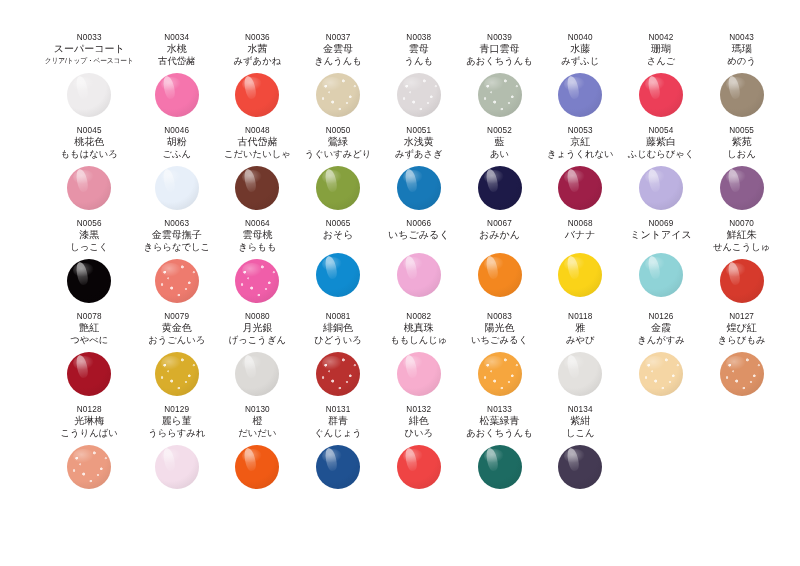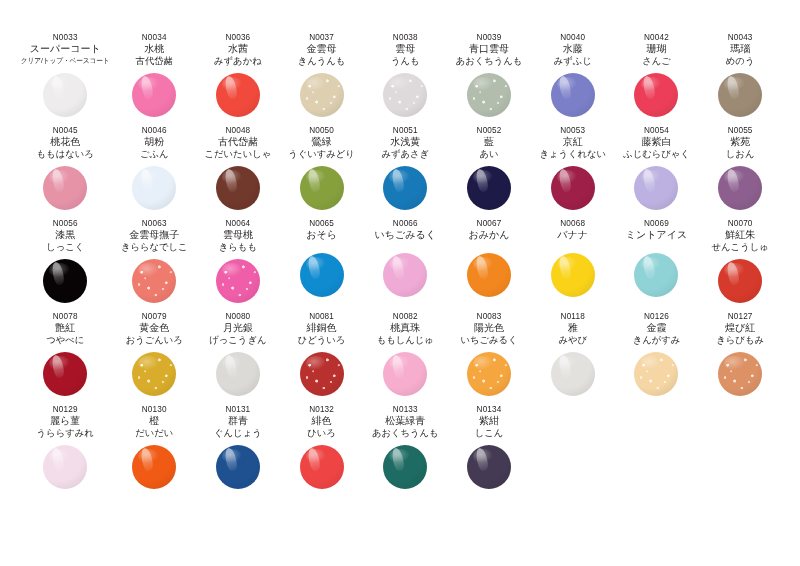--- a/index.html
+++ b/index.html
@@ -20,20 +20,21 @@
     height: 566px;
     box-sizing: border-box;
     padding: 30px 18px 18px 18px;
   }
   .swatch-grid {
     display: grid;
     grid-template-columns: repeat(9, 1fr);
     grid-auto-rows: 93px;
     row-gap: 0px;
     column-gap: 0px;
+    margin-left: 24px;
   }
   .swatch-cell {
     display: flex;
     flex-direction: column;
     align-items: center;
     justify-content: flex-start;
     text-align: center;
     padding-top: 2px;
   }
   .swatch-code {
@@ -400,20 +401,28 @@
       </div>
       <div class="swatch-cell">
         <div class="swatch-code">N0127</div>
         <div class="swatch-kanji">煌び紅</div>
         <div class="swatch-kana">きらびもみ</div>
         <div class="swatch-dot-wrap">
           <div class="swatch-dot sparkle" style="background: radial-gradient(circle at 36% 30%, rgb(221, 146, 102), rgb(221, 146, 102) 55%, rgba(0, 0, 0, 0.16) 120%), rgb(221, 146, 102);"></div>
         </div>
       </div>
       <div class="swatch-cell">
+        <div class="swatch-code">N0128</div>
+        <div class="swatch-kanji">光琳梅</div>
+        <div class="swatch-kana">こうりんばい</div>
+        <div class="swatch-dot-wrap">
+          <div class="swatch-dot sparkle" style="background: radial-gradient(circle at 36% 30%, rgb(236, 156, 129), rgb(236, 156, 129) 55%, rgba(0, 0, 0, 0.16) 120%), rgb(236, 156, 129);"></div>
+        </div>
+      </div>
+      <div class="swatch-cell">
         <div class="swatch-code">N0129</div>
         <div class="swatch-kanji">麗ら菫</div>
         <div class="swatch-kana">うららすみれ</div>
         <div class="swatch-dot-wrap">
           <div class="swatch-dot glossy" style="background: radial-gradient(circle at 36% 30%, rgb(243, 221, 234), rgb(243, 221, 234) 55%, rgba(0, 0, 0, 0.16) 120%), rgb(243, 221, 234);"></div>
         </div>
       </div>
       <div class="swatch-cell">
         <div class="swatch-code">N0130</div>
         <div class="swatch-kanji">橙</div>

